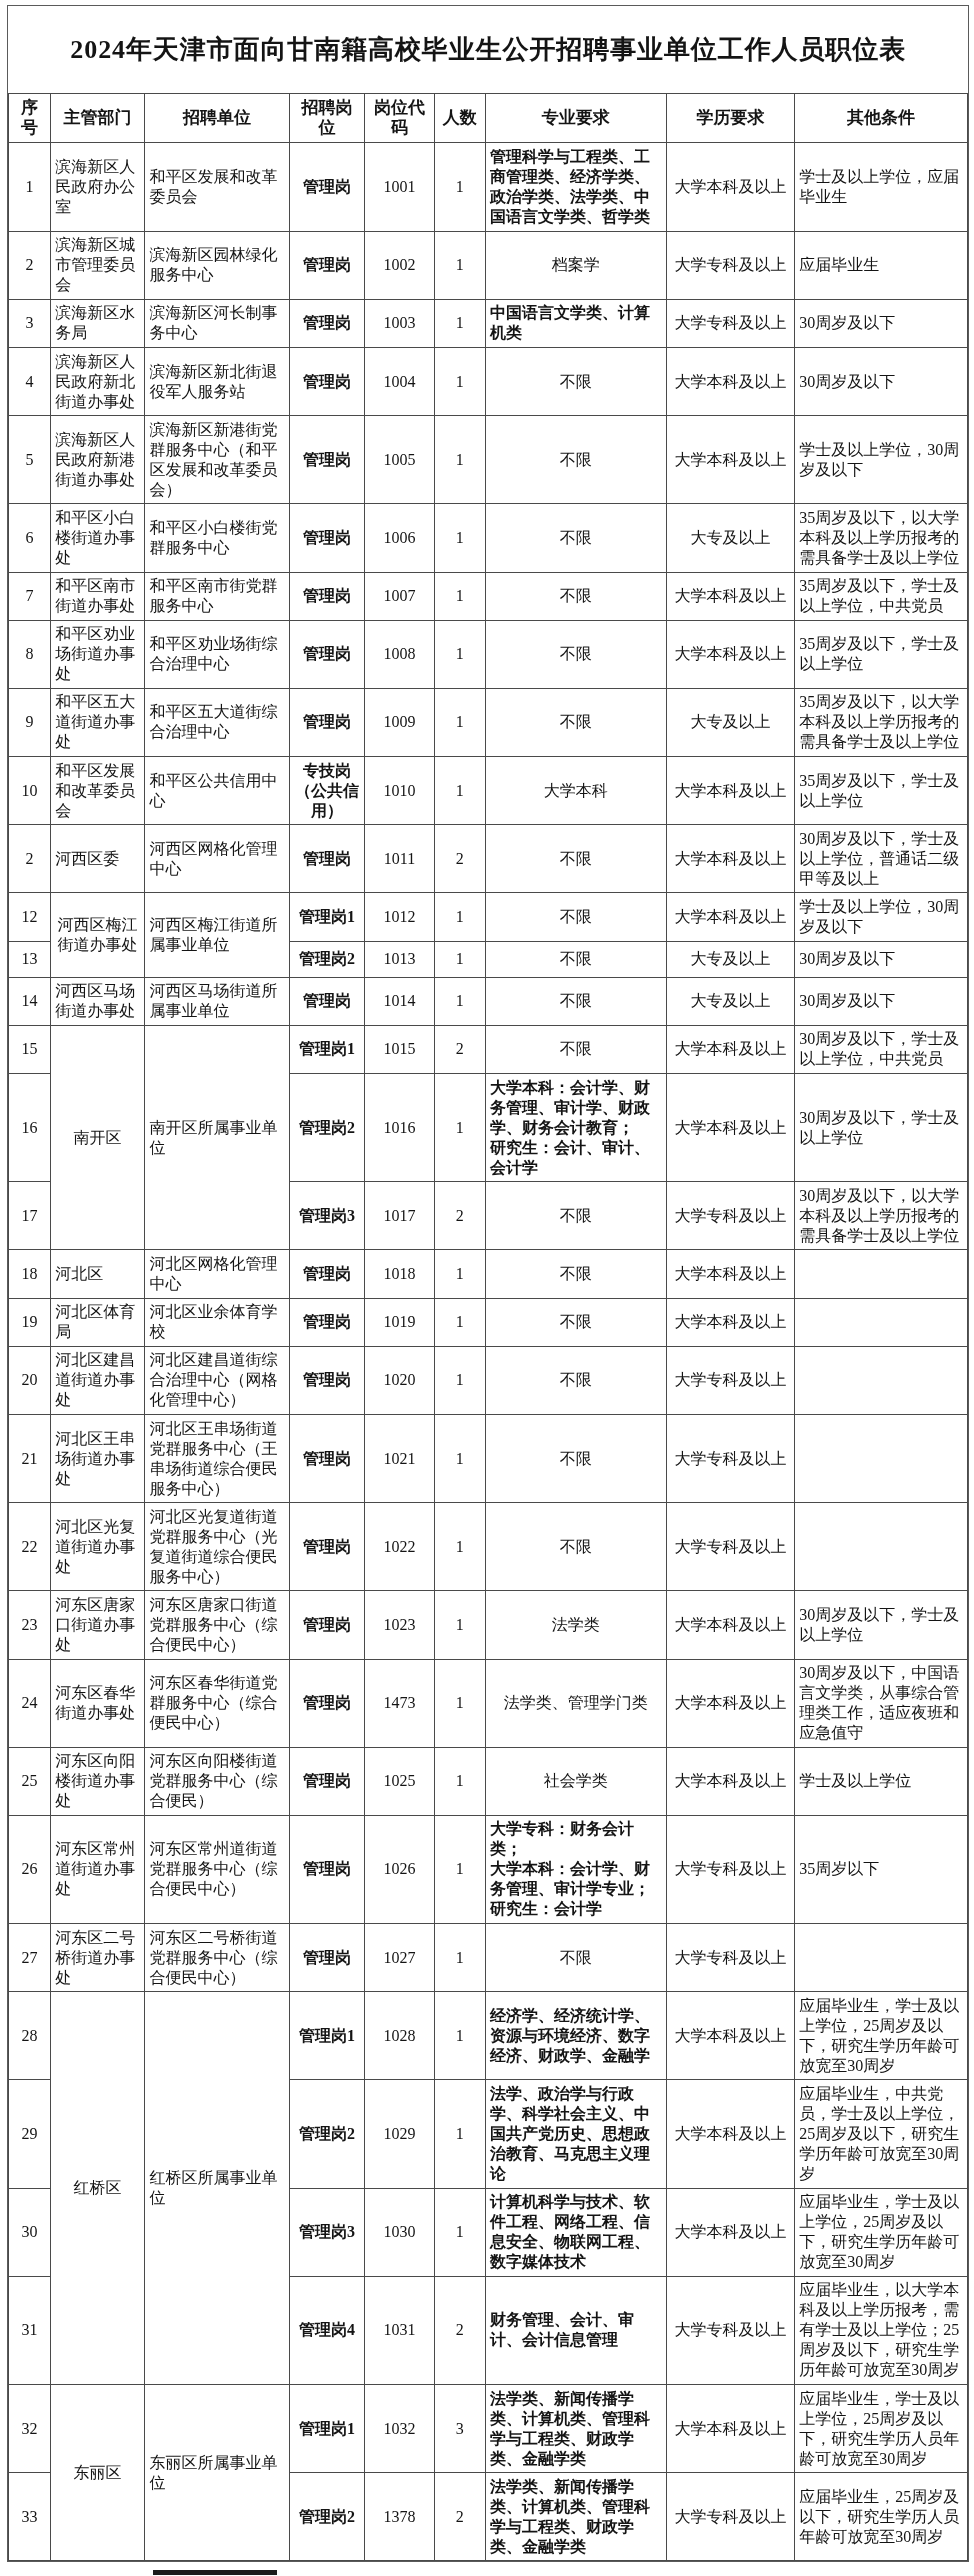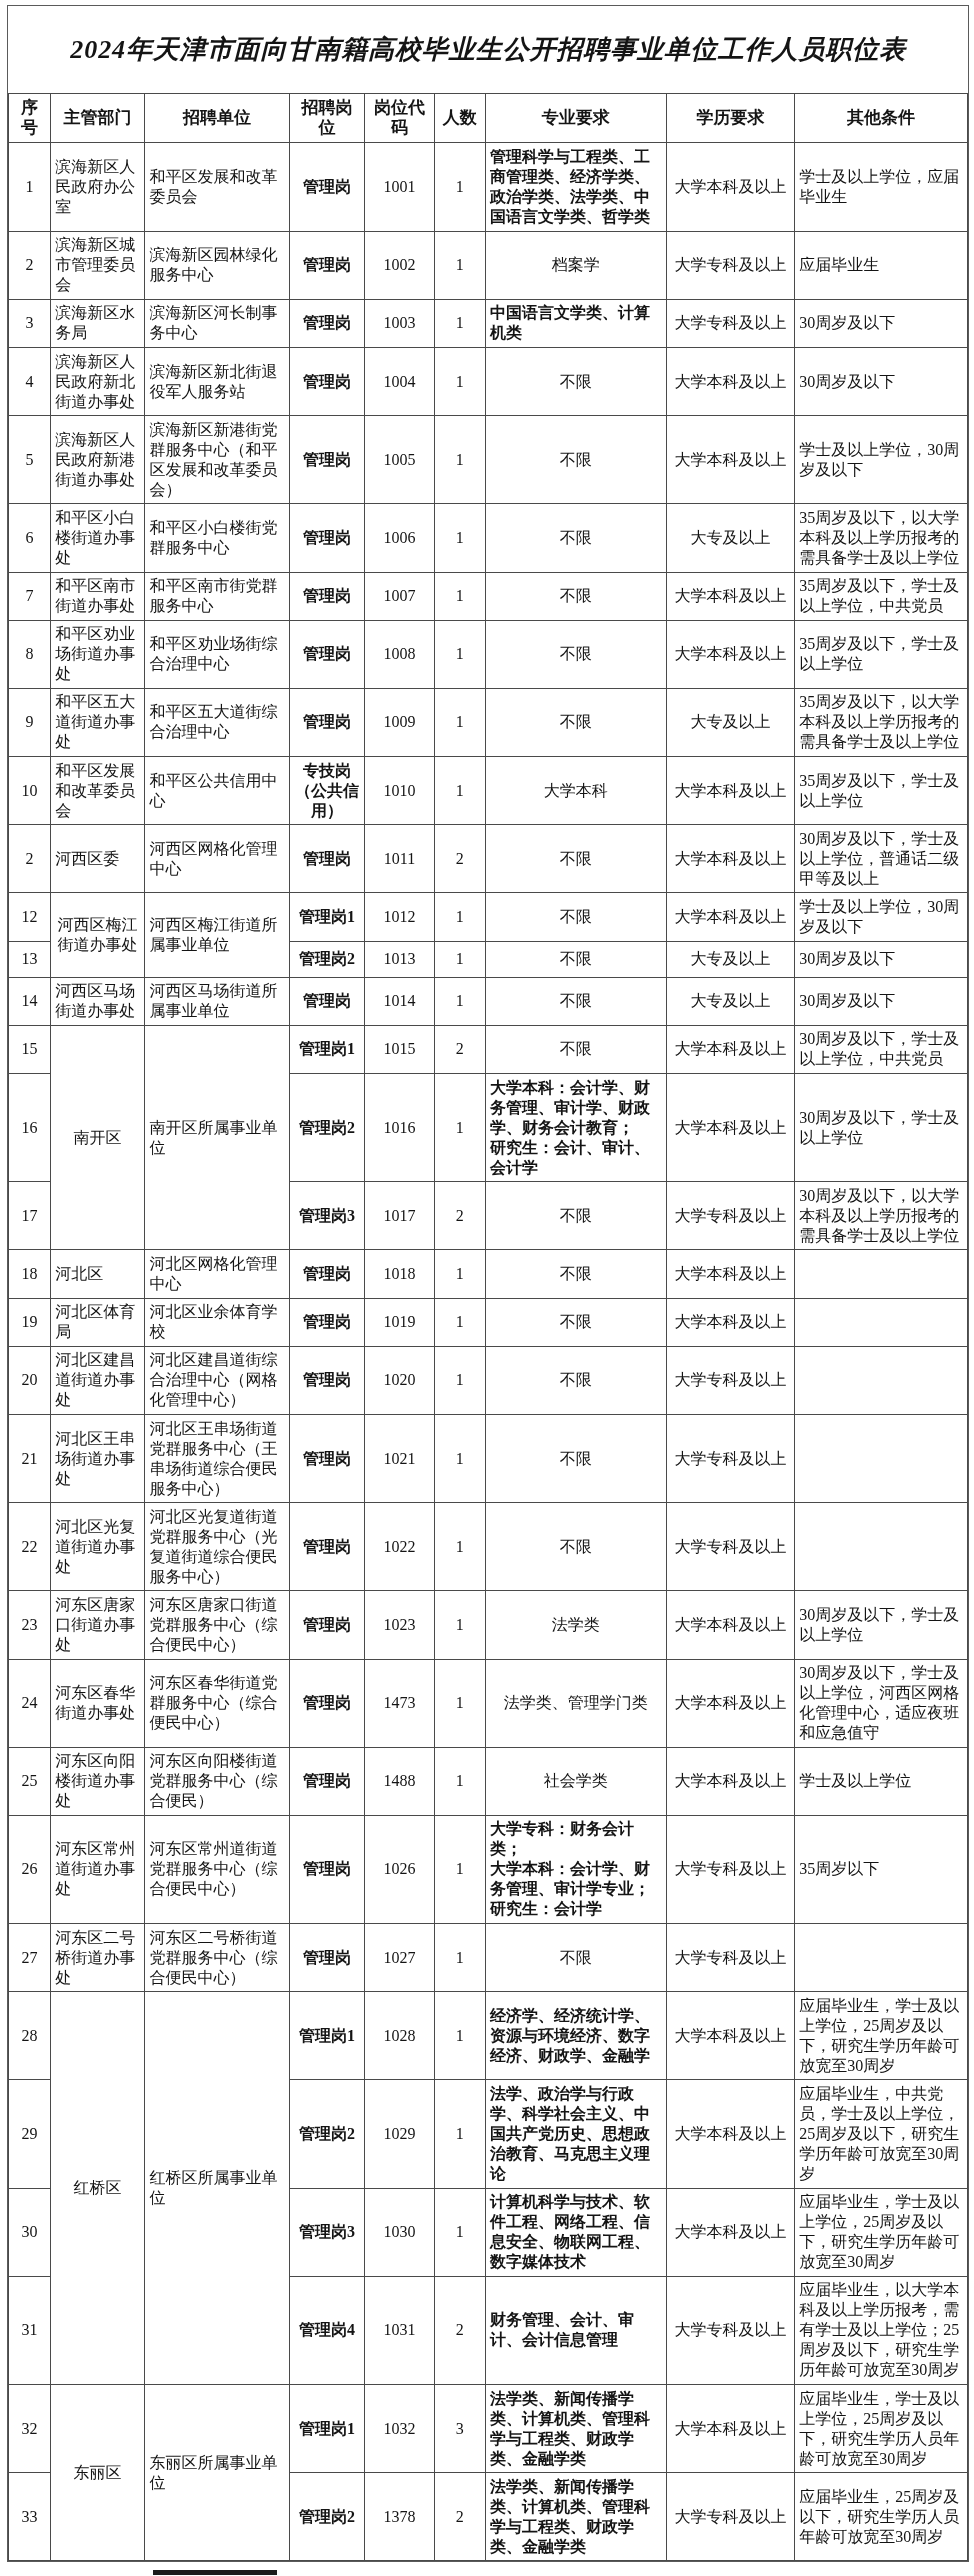--- a/index.html
+++ b/index.html
@@ -24,21 +24,20 @@
     min-height: 87px;
     display: flex;
     align-items: center;
     justify-content: center;
     text-align: center;
     font-size: 26px;
     font-weight: bold;
     letter-spacing: 0.9px;
     padding: 1.8px 5.4px;
     box-sizing: border-box;
-    font-style: italic;
   }
   table.job-table {
     border-collapse: collapse;
     table-layout: fixed;
     width: 100%;
   }
   .job-table th, .job-table td {
     border: 0.9px solid #4a4a4a;
     font-size: 16px;
     line-height: 20px;
@@ -351,28 +350,28 @@
           </tr>
           <tr>
             <td class="c">24</td>
             <td class="l">河东区春华街道办事处</td>
             <td class="l">河东区春华街道党群服务中心（综合便民中心）</td>
             <td class="c pre">管理岗</td>
             <td class="c">1473</td>
             <td class="c">1</td>
             <td class="c">法学类、管理学门类</td>
             <td class="c">大学本科及以上</td>
-            <td class="l">30周岁及以下，学士及以上学位，河西区网格化管理中心，适应夜班和应急值守</td>
+            <td class="l">30周岁及以下，中国语言文学类，从事综合管理类工作，适应夜班和应急值守</td>
           </tr>
           <tr>
             <td class="c">25</td>
             <td class="l">河东区向阳楼街道办事处</td>
             <td class="l">河东区向阳楼街道党群服务中心（综合便民）</td>
             <td class="c pre">管理岗</td>
-            <td class="c">1488</td>
+            <td class="c">1025</td>
             <td class="c">1</td>
             <td class="c">社会学类</td>
             <td class="c">大学本科及以上</td>
             <td class="l">学士及以上学位</td>
           </tr>
           <tr>
             <td class="c">26</td>
             <td class="l">河东区常州道街道办事处</td>
             <td class="l">河东区常州道街道党群服务中心（综合便民中心）</td>
             <td class="c pre">管理岗</td>

